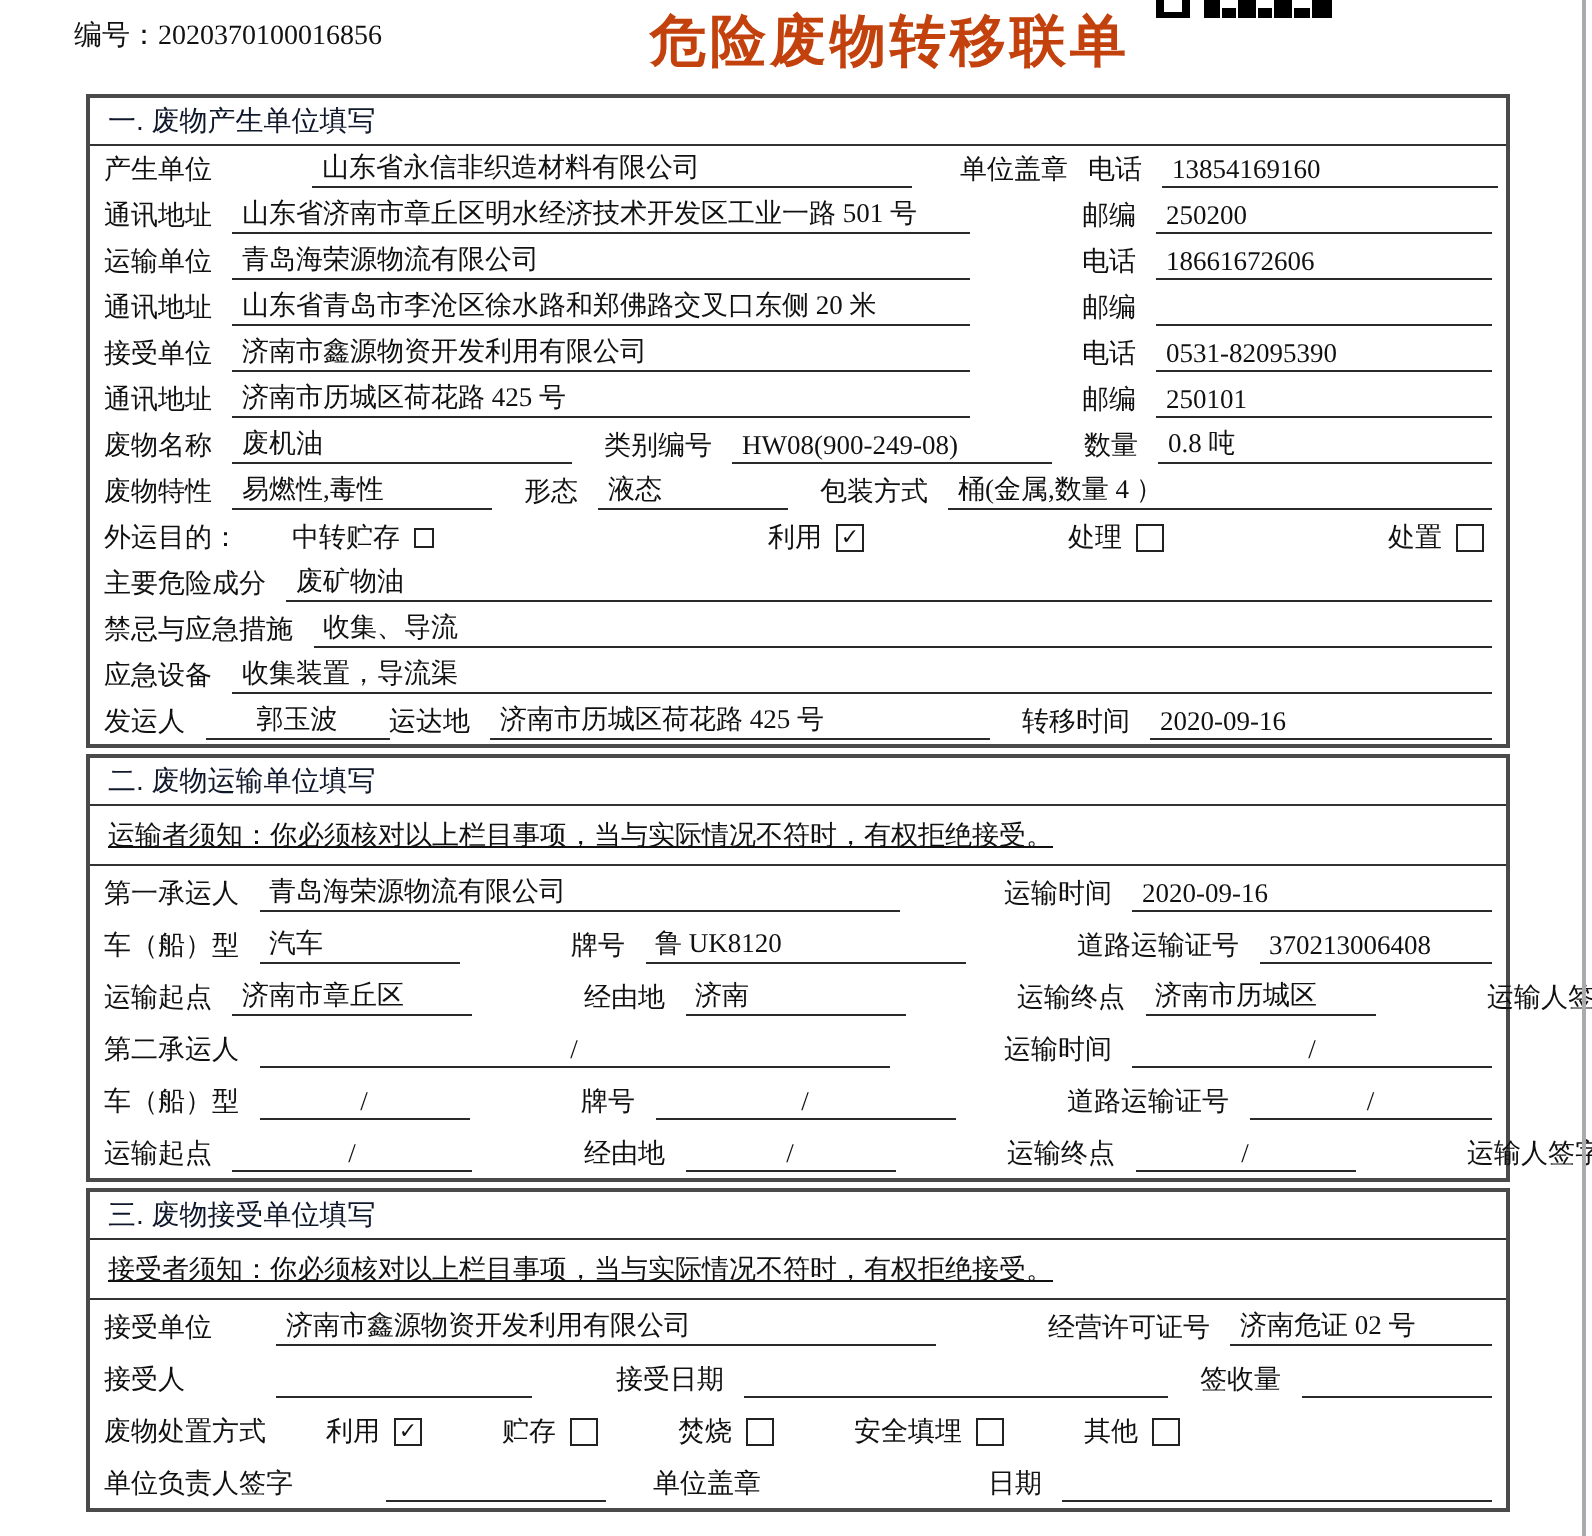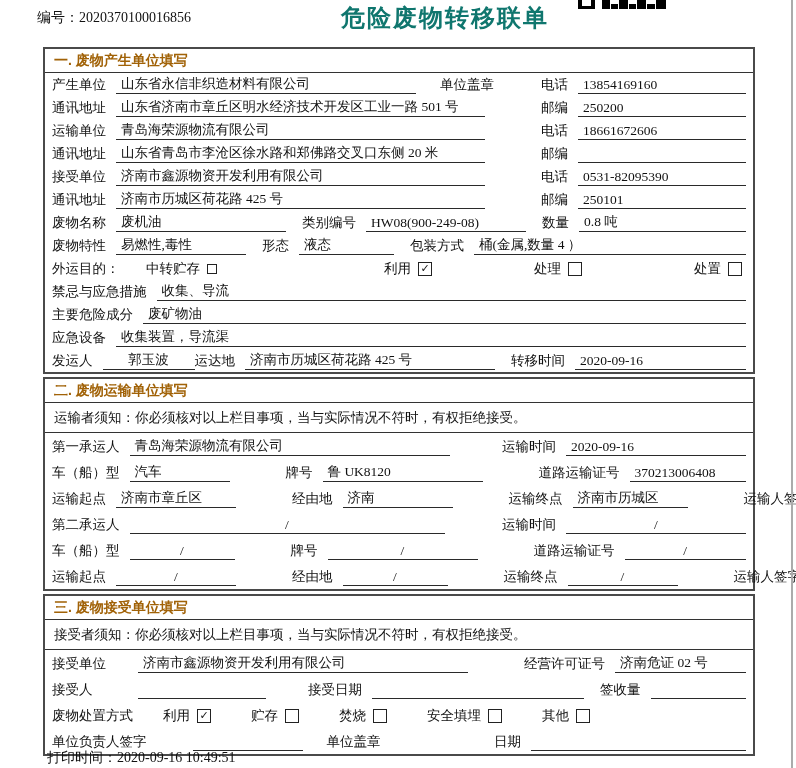--- a/index.html
+++ b/index.html
@@ -2,30 +2,30 @@
 <html><head>
 <meta charset="utf-8">
 <style>
   html,body{margin:0;padding:0;background:#ffffff;}
   .page{position:relative;width:796px;height:768px;background:#fff;overflow:hidden;
         font-family:"Liberation Serif","DejaVu Serif",serif;color:#111;font-size:13.5px;}
   .edge-line{position:absolute;top:0;right:3px;width:2px;height:768px;background:#ababab;}
   .serial{position:absolute;left:37px;top:9px;font-size:14px;}
   .doc-title{position:absolute;left:94px;right:0;top:2px;text-align:center;
              font-family:"Liberation Sans","DejaVu Sans",sans-serif;font-weight:bold;
-             font-size:24px;letter-spacing:2px;color:#0f766e;}
+             font-size:28px;letter-spacing:2px;color:#c2410c;}
   .qr{position:absolute;left:578px;top:0;width:90px;height:9px;}
   .qr div{position:absolute;background:#000;}
   .qr .hollow{background:transparent;border-left:4px solid #000;border-right:4px solid #000;
               border-bottom:3px solid #000;box-sizing:border-box;}
   .form{position:absolute;left:43px;top:47px;width:712px;}
   .box{border:2px solid #4a4a4a;background:#fff;padding:0 7px;margin-bottom:3px;box-sizing:border-box;}
-  .sechead{font-family:"Liberation Sans","DejaVu Sans",sans-serif;font-weight:bold;font-size:14px;
-           color:#a16207;margin:0 -7px;padding:3px 9px 2px;border-bottom:1.5px solid #333;height:18px;}
-  .notice{margin:0 -7px;padding:6px 9px 5px;border-bottom:1.5px solid #333;}
+  .sechead{font-family:"Liberation Sans","DejaVu Sans",sans-serif;font-weight:normal;font-size:14px;
+           color:#0f172a;margin:0 -7px;padding:3px 9px 2px;border-bottom:1.5px solid #333;height:18px;}
+  .notice{margin:0 -7px;padding:6px 9px 5px;border-bottom:1.5px solid #333;text-decoration:underline;}
   .row{display:flex;align-items:flex-end;height:23px;padding-bottom:2px;white-space:nowrap;box-sizing:border-box;}
   .box2 .row,.box3 .row{height:26px;padding-bottom:3px;}
   .lbl{flex:none;margin-right:10px;}
   .val{border-bottom:1.4px solid #2a2a2a;padding:0 5px;overflow:hidden;box-sizing:border-box;flex:none;}
   .grow{flex:1 1 auto;}
   .sp{flex:1 1 auto;}
   .c{text-align:center;}
   .ml12{margin-left:12px;padding-left:44px;}.ml16{margin-left:16px;}.ml24{margin-left:24px;text-align:right;}.ml28{}
   .opt{display:inline-flex;align-items:center;margin-top:29px;}
   .cb{display:inline-block;width:12px;height:12px;border:1.5px solid #222;margin-left:7px;
@@ -56,21 +56,21 @@
     <div style="left:78px;top:0;width:10px;height:9px;"></div>
   </div>
 
   <div class="form">
 
     <div class="box box1">
       <div class="sechead">一. 废物产生单位填写</div>
 
       <div class="row">
         <span class="lbl">产生单位</span>
-        <span class="val" style="width:300px;">山东省永信非织造材料有限公司</span>
+        <span class="val" style="width:300px;margin-left:40px;">山东省永信非织造材料有限公司</span>
         <span class="lbl ml24">单位盖章</span>
         <span class="sp"></span>
         <span class="lbl">电话</span>
         <span class="val" style="width:168px;">13854169160</span>
       </div>
 
       <div class="row">
         <span class="lbl">通讯地址</span>
         <span class="val grow">山东省济南市章丘区明水经济技术开发区工业一路 501 号</span>
         <span class="lbl ml12">邮编</span>
@@ -137,27 +137,27 @@
           <span>处理</span>
           <span class="cb"></span>
         </span>
         <span class="opt">
           <span>处置</span>
           <span class="cb"></span>
         </span>
       </div>
 
       <div class="row">
+        <span class="lbl">主要危险成分</span>
+        <span class="val grow">废矿物油</span>
+      </div>
+
+      <div class="row">
         <span class="lbl">禁忌与应急措施</span>
         <span class="val grow">收集、导流</span>
-      </div>
-
-      <div class="row">
-        <span class="lbl">主要危险成分</span>
-        <span class="val grow">废矿物油</span>
       </div>
 
       <div class="row">
         <span class="lbl">应急设备</span>
         <span class="val grow">收集装置，导流渠</span>
       </div>
 
       <div class="row">
         <span class="lbl">发运人</span>
         <span class="val c" style="width:92px;">郭玉波</span>
@@ -278,18 +278,15 @@
         <span class="val" style="width:110px;margin-left:36px;"></span>
         <span class="lbl ml24">单位盖章</span>
         <span class="sp"></span>
         <span class="lbl">日期</span>
         <span class="val" style="width:215px;"></span>
       </div>
     </div>
 
   </div>
 
-  <div class="print-line">
-    <span>打印时间：</span><span>2020-09-16 10:49:51</span>
-  </div>
 
   <div class="edge-line"></div>
 </div>
 
 </body></html>

